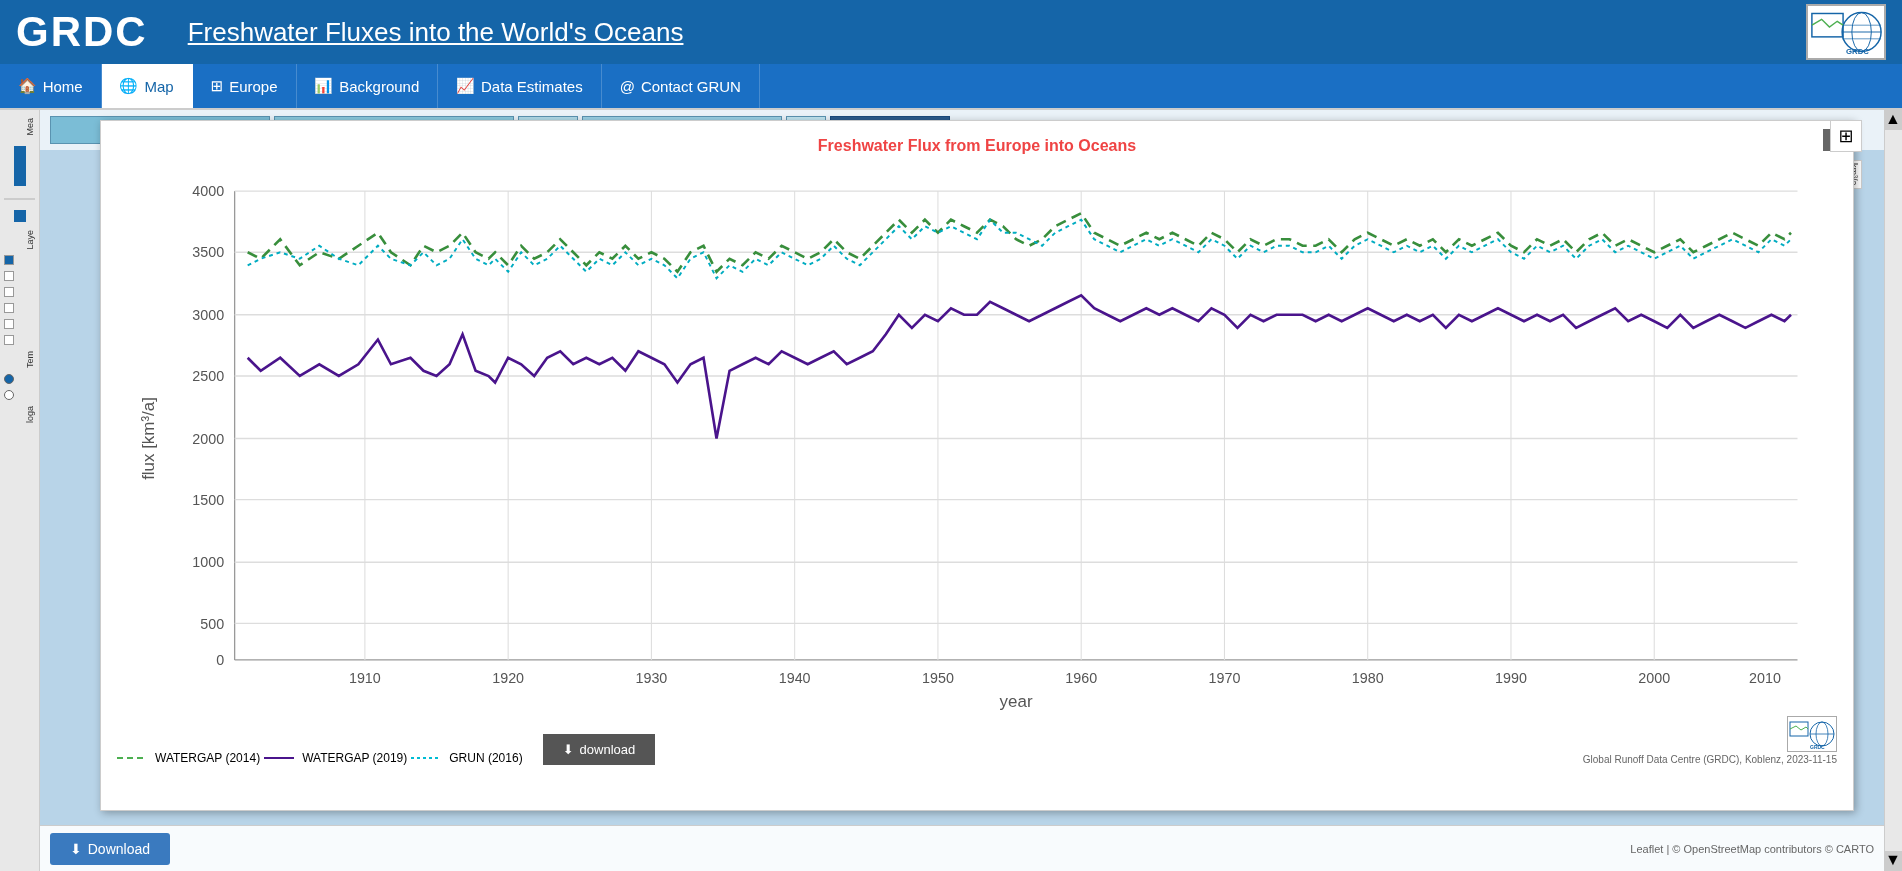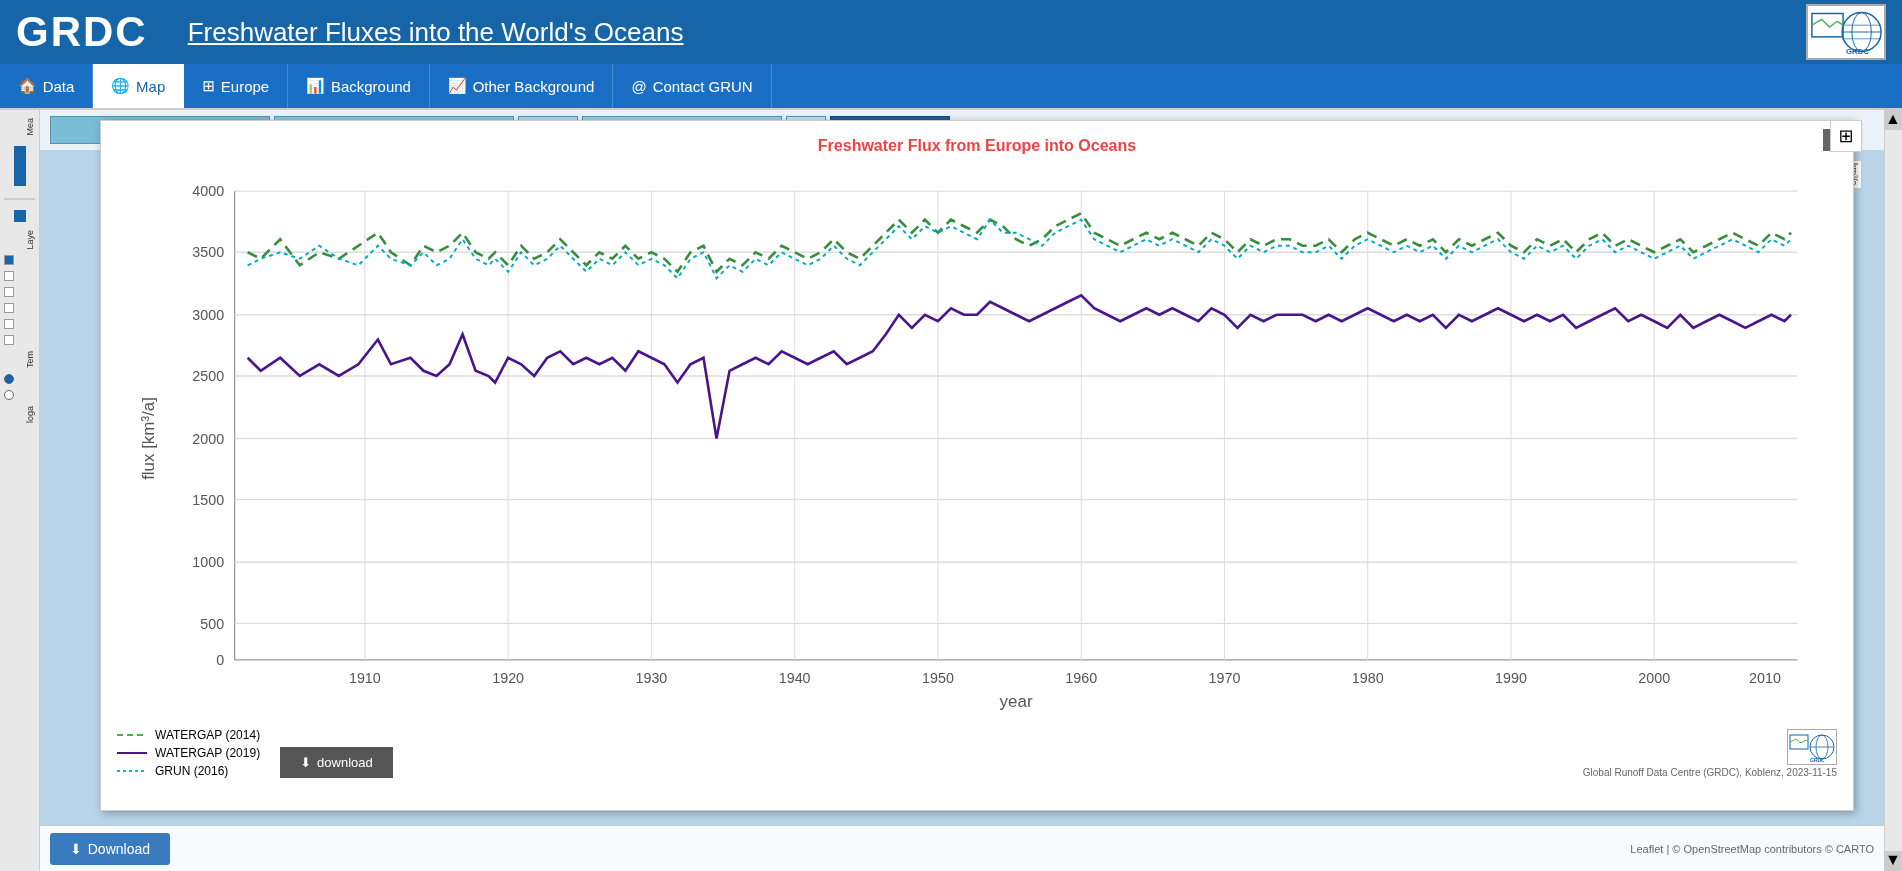--- a/index.html
+++ b/index.html
@@ -154,21 +154,21 @@
       position: relative;
       width: 100%;
       height: calc(100% - 110px);
     }
     .chart-svg {
       width: 100%;
       height: 100%;
     }
     .chart-legend {
       display: flex;
-      flex-direction: column;
+      flex-direction: row;
       gap: 4px;
       margin-top: 12px;
       font-size: 12px;
     }
     .legend-item {
       display: flex;
       align-items: center;
       gap: 8px;
     }
     .legend-line-dashed-green {
@@ -319,37 +319,37 @@
       <polyline points="4,20 14,14 22,22 30,16 36,20" fill="none" stroke="#4caf50" stroke-width="1.5"></polyline>
 
       <text x="39" y="50" font-size="8" fill="#1565a8" font-weight="bold">GRDC</text>
     </svg>
   </div>
 </div>
 
 <nav class="nav">
   <div class="nav-item">
     <span>🏠</span>
-    <span>Data</span>
+    <span>Home</span>
   </div>
   <div class="nav-item active">
     <span>🌐</span>
     <span>Map</span>
   </div>
   <div class="nav-item">
     <span>⊞</span>
     <span>Europe</span>
   </div>
   <div class="nav-item">
     <span>📊</span>
     <span>Background</span>
   </div>
   <div class="nav-item">
     <span>📈</span>
-    <span>Other Background</span>
+    <span>Data Estimates</span>
   </div>
   <div class="nav-item">
     <span>@</span>
     <span>Contact GRUN</span>
   </div>
 </nav>
 
 <div class="main">
 
   <div class="sidebar">

